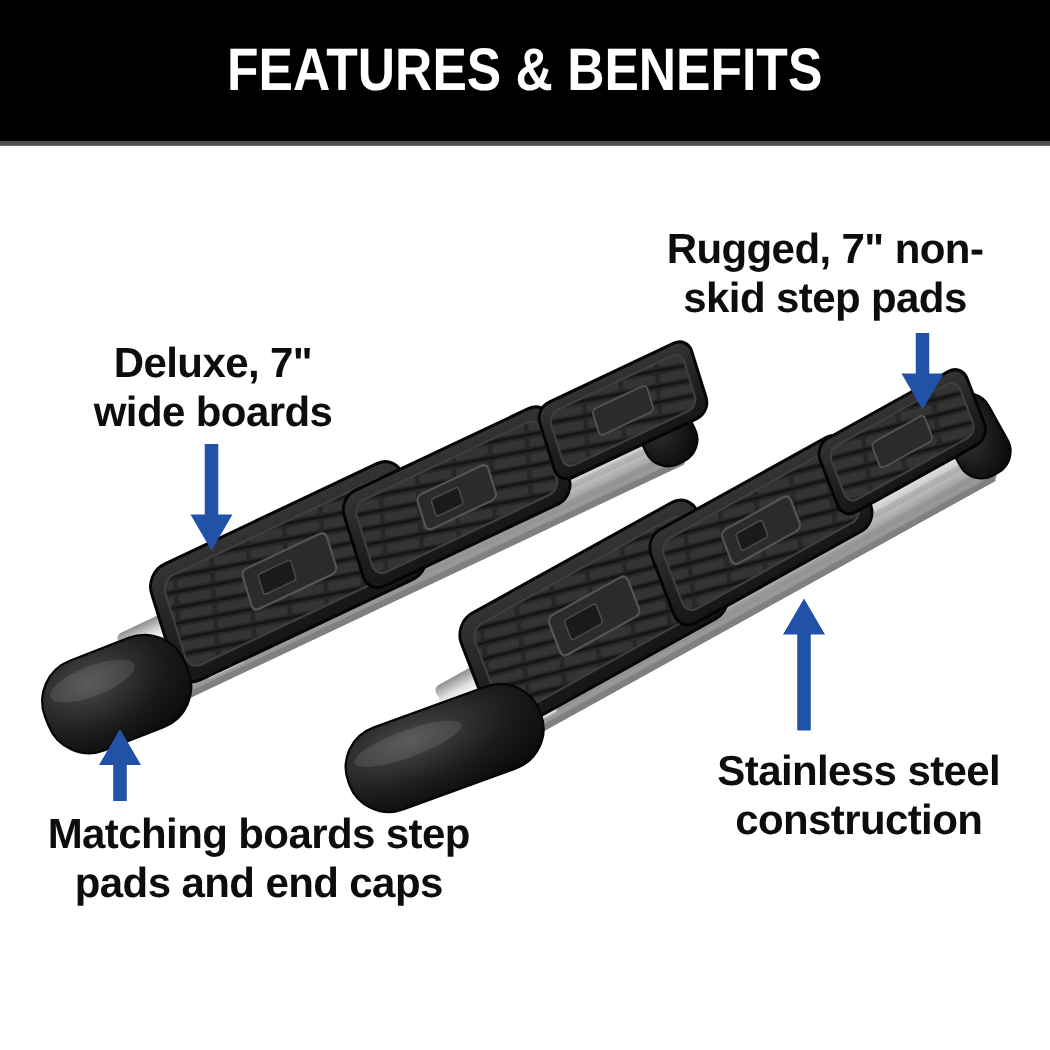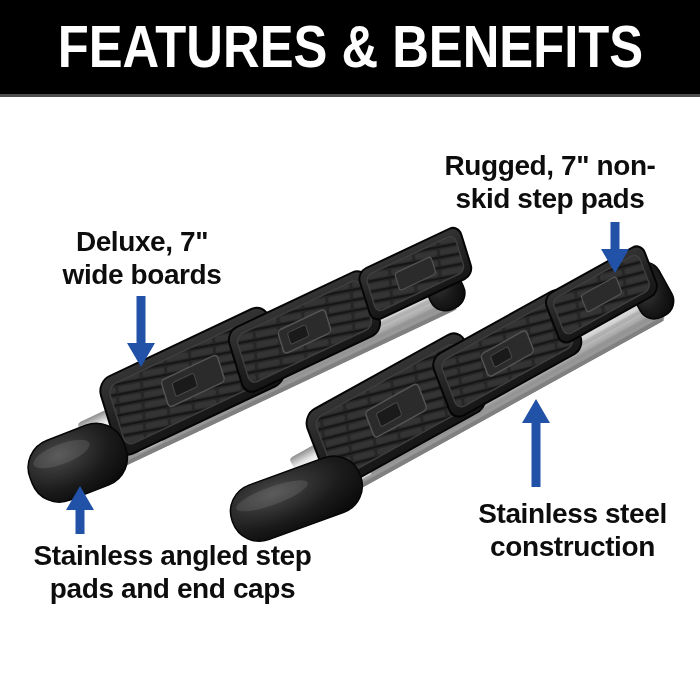--- a/index.html
+++ b/index.html
@@ -18,21 +18,21 @@
     overflow:hidden;
   }
   .header{
     position:absolute;left:0;top:0;width:700px;height:97px;
     background:var(--header-bg);
     border-bottom:3px solid #4e4e4e;
     display:flex;align-items:center;justify-content:center;
   }
   .header h1{
     color:var(--header-text);
-    font-size:59px;
+    font-size:40px;
     font-weight:800;
     letter-spacing:0px;
     white-space:nowrap;
   }
   .header h1 span{
     display:inline-block;
     transform:scaleX(0.86);
     transform-origin:center;
   }
   .stage{position:absolute;left:0;top:0;width:700px;height:700px;}
@@ -184,19 +184,19 @@
   </svg>
 
   <div class="header">
     <h1><span>FEATURES &amp; BENEFITS</span></h1>
   </div>
 
   <div class="note note-step-pads">Rugged, 7" non-
 skid step pads</div>
   <div class="note note-wide-boards">Deluxe, 7"
 wide boards</div>
-  <div class="note note-end-caps">Stainless angled step
+  <div class="note note-end-caps">Matching boards step
 pads and end caps</div>
   <div class="note note-construction">Stainless steel
 construction</div>
 
 
 </div>
 
 </body></html>

